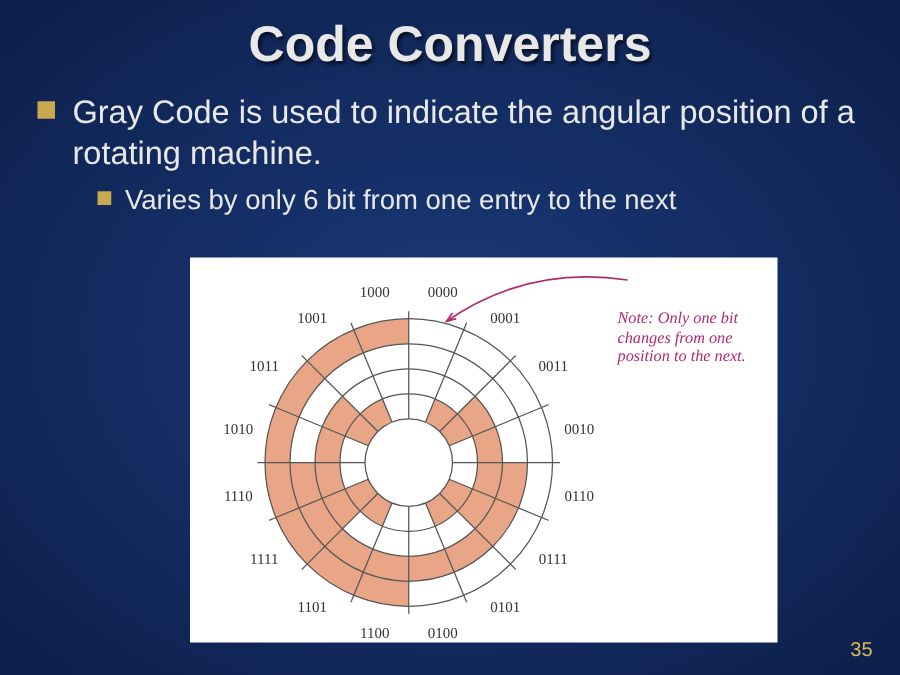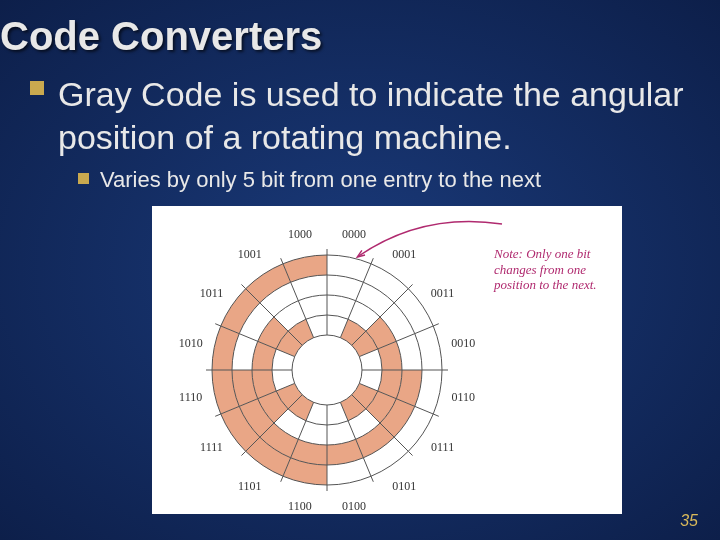--- a/index.html
+++ b/index.html
@@ -7,20 +7,21 @@
   body {
     background: radial-gradient(ellipse at center, #1a3a7a 0%, #0d1f4a 100%);
     font-family: Arial, sans-serif;
     color: #e8e8e8;
     position: relative;
     overflow: hidden;
   }
   .title {
     font-size: 40px;
     font-weight: bold;
+    text-align: center;
     padding-top: 14px;
     padding-bottom: 10px;
     text-shadow: 2px 2px 3px rgba(0,0,0,0.6);
   }
   .bullet-row {
     display: flex;
     align-items: flex-start;
     padding: 4px 30px 4px 30px;
   }
   .bullet-row.sub {
@@ -34,21 +35,21 @@
     margin-top: 8px;
     margin-right: 14px;
   }
   .square.small {
     width: 11px;
     height: 11px;
     margin-top: 7px;
     margin-right: 11px;
   }
   .btext {
-    font-size: 34px;
+    font-size: 26px;
     line-height: 1.25;
   }
   .btext.small {
     font-size: 22px;
   }
   .figure {
     position: absolute;
     left: 152px;
     top: 206px;
     width: 470px;
@@ -67,41 +68,40 @@
     font-size: 13px;
     color: #b02a6f;
     line-height: 1.2;
   }
   .pagenum {
     position: absolute;
     right: 22px;
     bottom: 10px;
     font-size: 16px;
     color: #d9b95a;
-    font-style: italic;
   }
   .code-label {
     font-family: 'Times New Roman', Georgia, serif;
     font-size: 12px;
     fill: #333;
   }
 </style>
 </head>
 <body>
 
 <div class="title">Code Converters</div>
 
 <div class="bullet-row">
   <div class="square"></div>
   <div class="btext">Gray Code is used to indicate the angular position of a rotating machine.</div>
 </div>
 
 <div class="bullet-row sub">
   <div class="square small"></div>
-  <div class="btext small">Varies by only 5 bit from one entry to the next</div>
+  <div class="btext small">Varies by only 6 bit from one entry to the next</div>
 </div>
 
 <div class="figure">
   <svg id="wheel-svg" width="470" height="308" viewBox="0 0 470 308">
       <g>
         <path d="M 175 279 A 115 115 0 0 1 130.99140527801467 270.24614623879796 L 138.64507392531647 251.76855558857224 A 95 95 0 0 0 175 259 Z" fill="#e9a686" stroke="none"></path>
         <path d="M 130.99140527801467 270.24614623879796 A 115 115 0 0 1 93.68272016354705 245.31727983645297 L 107.824855787278 231.17514421272202 A 95 95 0 0 0 138.64507392531647 251.76855558857224 Z" fill="#e9a686" stroke="none"></path>
         <path d="M 93.68272016354705 245.31727983645297 A 115 115 0 0 1 68.75385376120202 208.00859472198533 L 87.23144441142776 200.35492607468353 A 95 95 0 0 0 107.824855787278 231.17514421272202 Z" fill="#e9a686" stroke="none"></path>
         <path d="M 68.75385376120202 208.00859472198533 A 115 115 0 0 1 60 164 L 80 164 A 95 95 0 0 0 87.23144441142776 200.35492607468353 Z" fill="#e9a686" stroke="none"></path>
         <path d="M 60 164 A 115 115 0 0 1 68.753853761202 119.99140527801474 L 87.23144441142774 127.64507392531652 A 95 95 0 0 0 80 164 Z" fill="#e9a686" stroke="none"></path>

